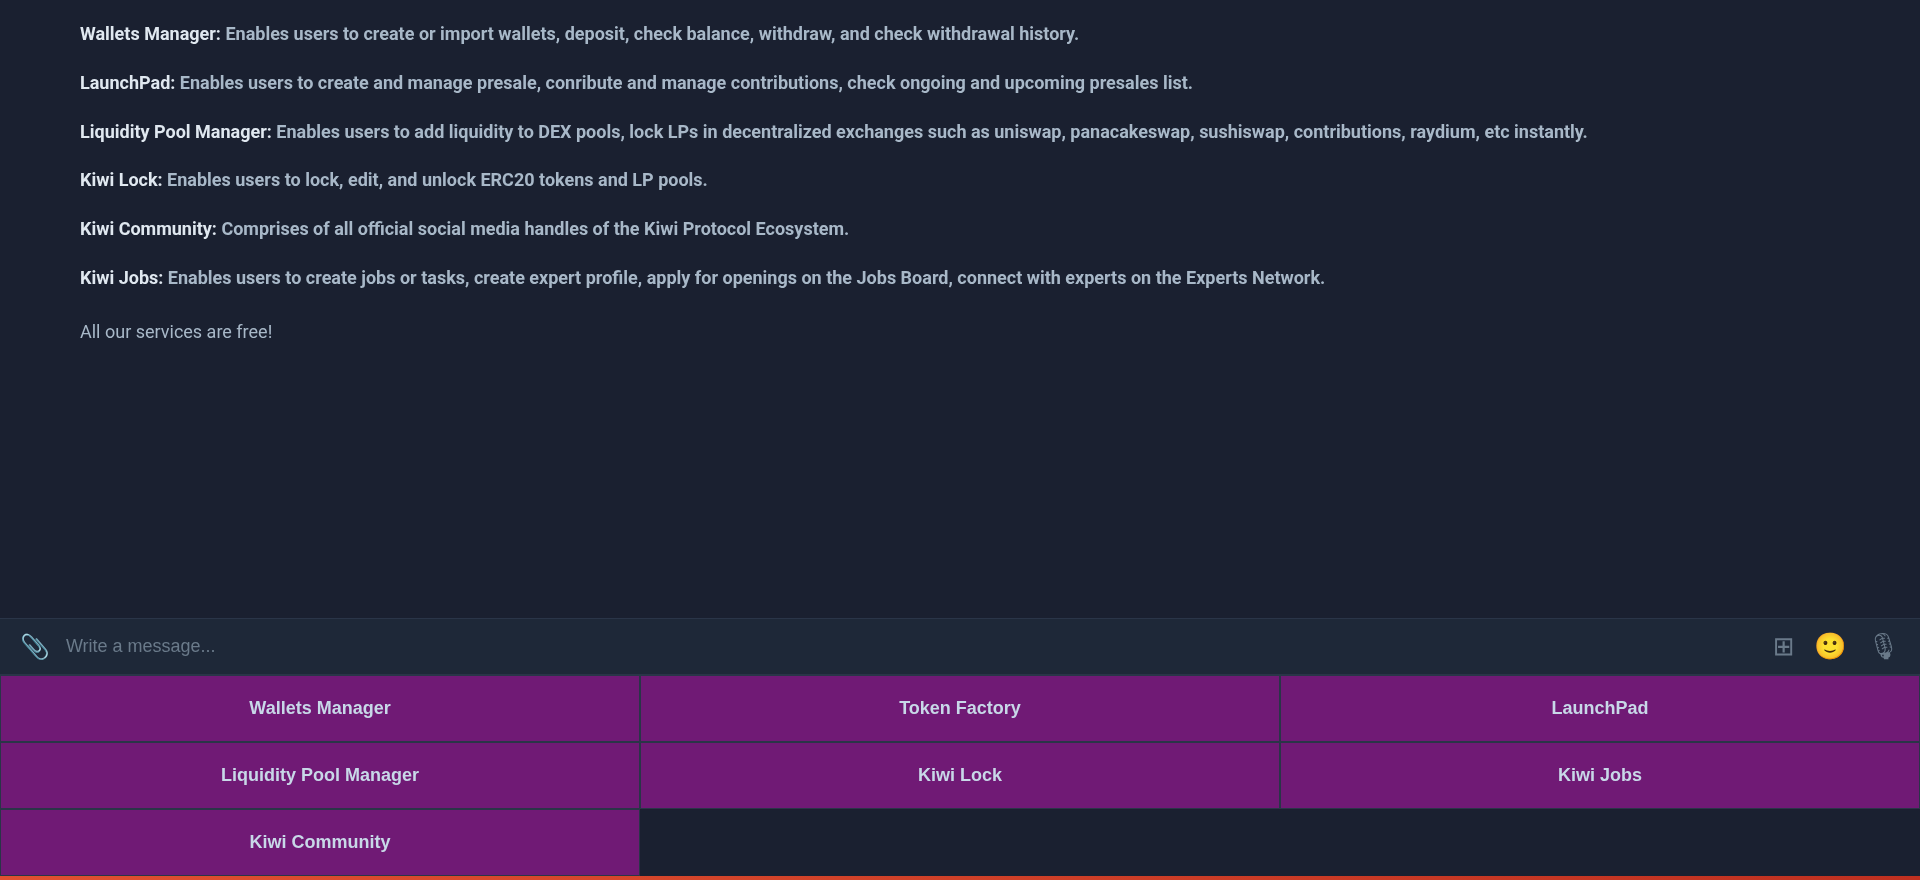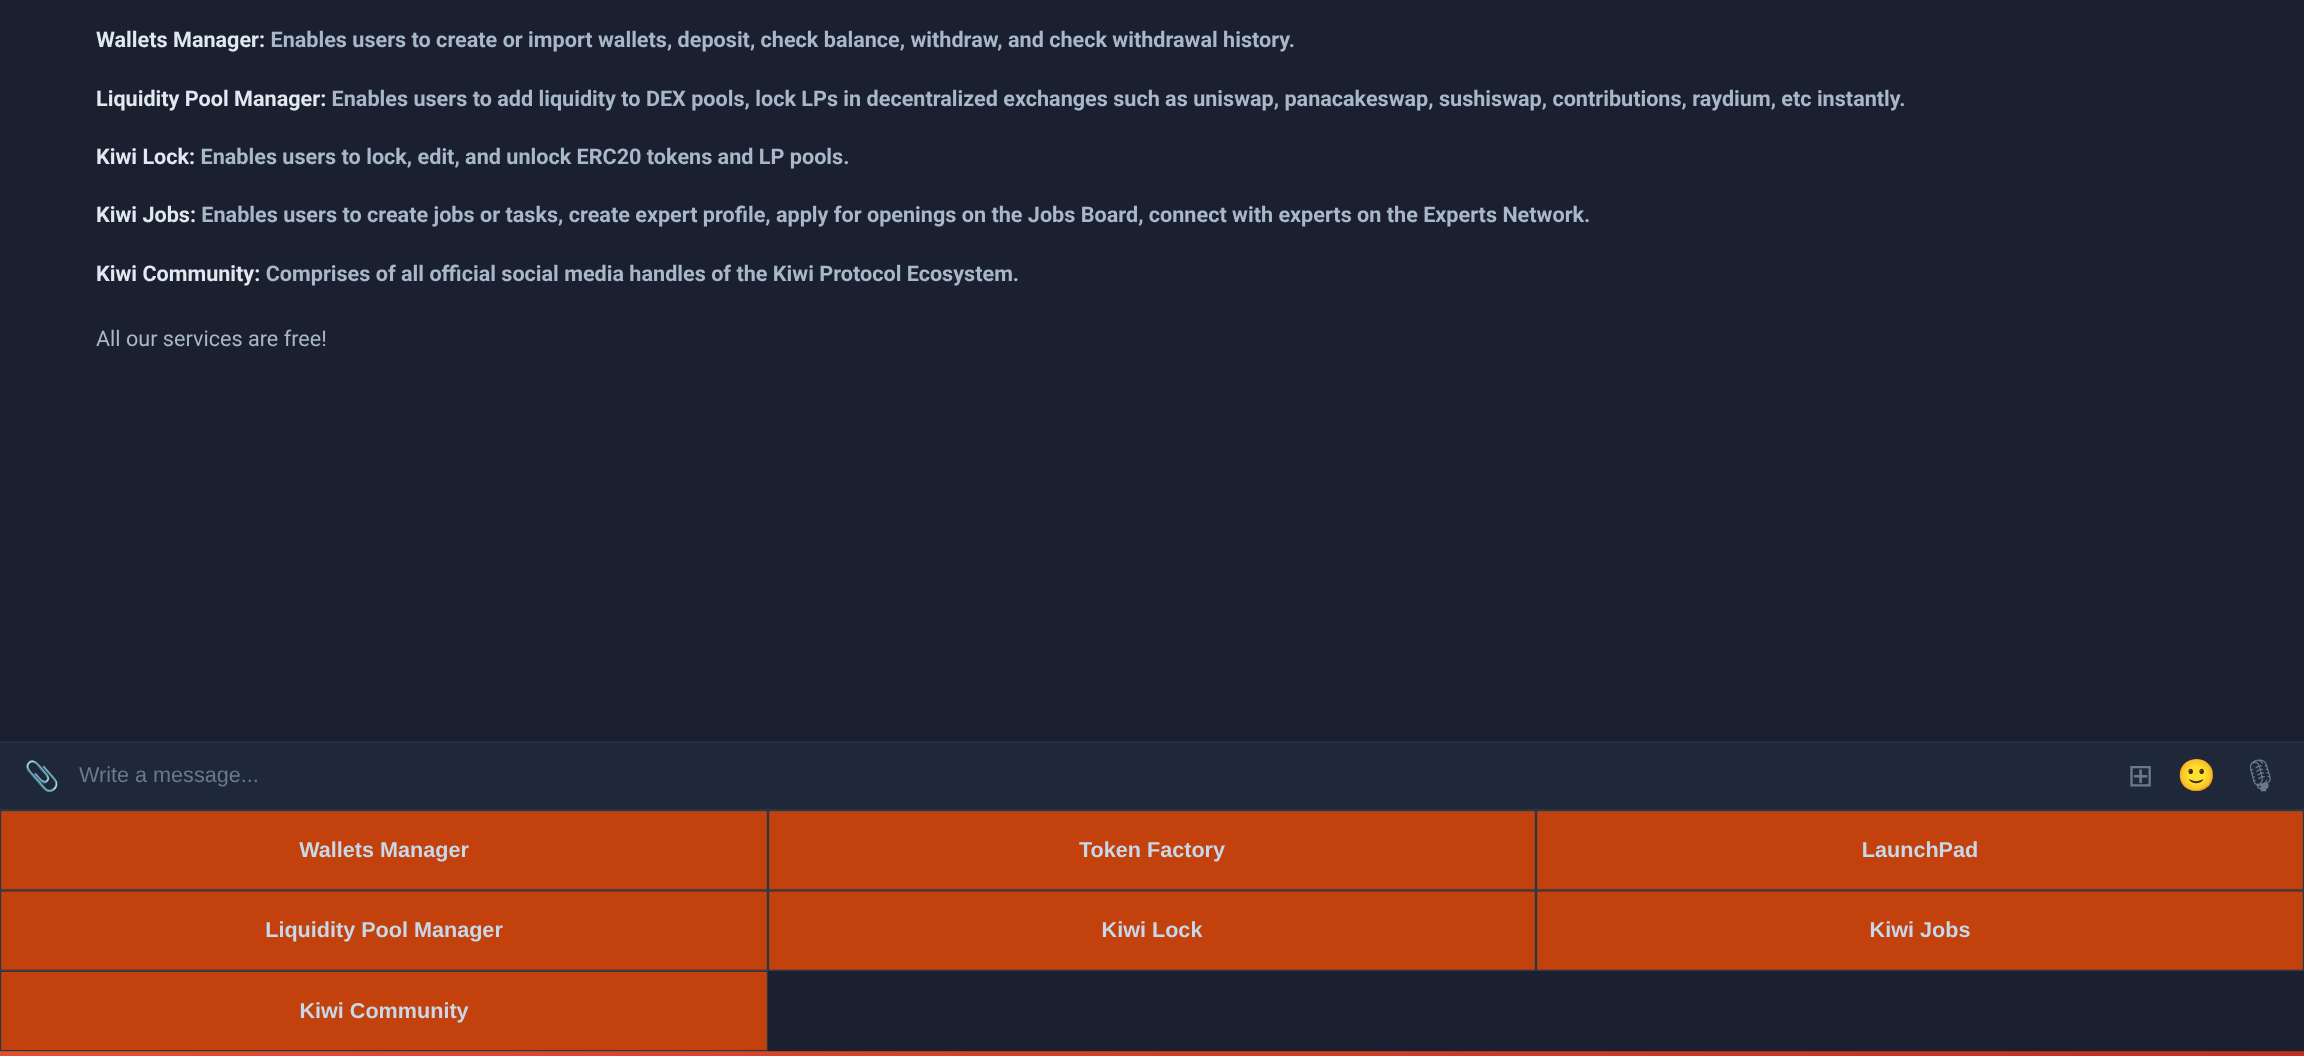--- a/index.html
+++ b/index.html
@@ -92,21 +92,21 @@
     }
 
     .button-grid {
       display: grid;
       grid-template-columns: 1fr 1fr 1fr;
       grid-template-rows: repeat(3, 1fr);
       border-top: 1px solid #2a3548;
     }
 
     .grid-btn {
-      background-color: #c2410c;
+      background-color: #701a75;
       border: 1px solid #2a3548;
       color: #c8d8e8;
       font-size: 18px;
       font-weight: 600;
       padding: 22px 16px;
       cursor: pointer;
       text-align: center;
       transition: background-color 0.15s;
     }
 
@@ -114,24 +114,25 @@
       height: 4px;
       background: linear-gradient(to right, #e05030, #c03020);
     }
   </style>
 </head>
 <body>
 
 <div class="content-area">
   <div id="features-container">
       <div class="feature-block"><span class="label">Wallets Manager:</span><span class="description"> Enables users to create or import wallets, deposit, check balance, withdraw, and check withdrawal history.</span></div>
+      <div class="feature-block"><span class="label">LaunchPad:</span><span class="description"> Enables users to create and manage presale, conribute and manage contributions, check ongoing and upcoming presales list.</span></div>
       <div class="feature-block"><span class="label">Liquidity Pool Manager:</span><span class="description"> Enables users to add liquidity to DEX pools, lock LPs in decentralized exchanges such as uniswap, panacakeswap, sushiswap, contributions, raydium, etc instantly.</span></div>
       <div class="feature-block"><span class="label">Kiwi Lock:</span><span class="description"> Enables users to lock, edit, and unlock ERC20 tokens and LP pools.</span></div>
+      <div class="feature-block"><span class="label">Kiwi Community:</span><span class="description"> Comprises of all official social media handles of the Kiwi Protocol Ecosystem.</span></div>
       <div class="feature-block"><span class="label">Kiwi Jobs:</span><span class="description"> Enables users to create jobs or tasks, create expert profile, apply for openings on the Jobs Board, connect with experts on the Experts Network.</span></div>
-      <div class="feature-block"><span class="label">Kiwi Community:</span><span class="description"> Comprises of all official social media handles of the Kiwi Protocol Ecosystem.</span></div>
     </div>
   <p class="free-note">All our services are free!</p>
 </div>
 
 <div class="message-bar">
   <span class="attach-icon">📎</span>
   <input class="message-input" type="text" placeholder="Write a message..." style="">
   <div class="icon-group">
     <button class="icon-btn">⊞</button>
     <button class="icon-btn">🙂</button>

